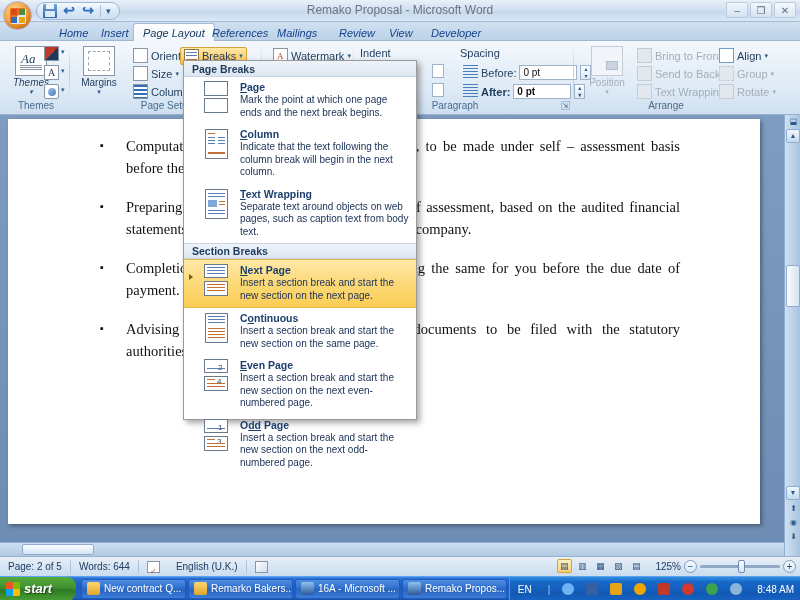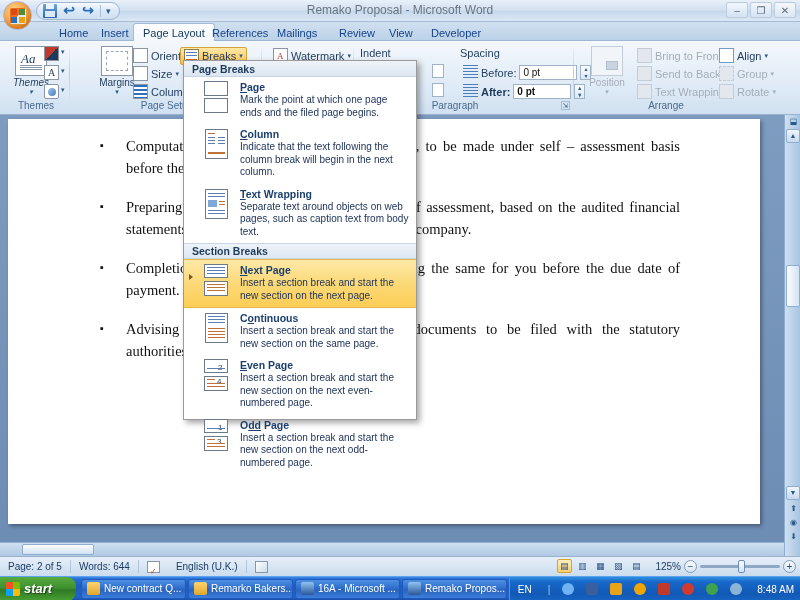--- a/index.html
+++ b/index.html
@@ -64,20 +64,21 @@
     border:1px solid #b9cbdd; color:#5b6b7b; font-size:10px;
     display:flex; align-items:center; justify-content:center;
   }
   .win-btns .wb.close { background:linear-gradient(180deg,#f4f8fc,#dbe7f4); }
 
   
   .tabstrip {
     position:absolute; left:0; top:22px; width:800px; height:19px;
     background:linear-gradient(180deg,#d0e0f1 0%,#bcd2e8 100%);
     border-bottom:1px solid #9fb7d2;
+    font-style:italic;
   }
   .tab {
     position:absolute; top:2px; height:17px; padding:0 9px;
     display:flex; align-items:center; font-size:11px; color:#15428b;
     border-radius:3px 3px 0 0;
   }
   .tab.active {
     background:linear-gradient(180deg,#fdfefe,#f2f7fc);
     border:1px solid #a4bcd6; border-bottom:none; color:#13375e;
     top:1px; height:19px;
@@ -329,21 +330,21 @@
         <div class="icon16" style="background:#fff;border:1px solid #8a96a6;border-radius:2px;">
           <div style="position:absolute;left:3px;top:3px;width:8px;height:8px;border-radius:50%;background:linear-gradient(135deg,#9fc3e6,#4a7fbd);"></div>
         </div>
       </div>
       <div style="position:absolute; left:59px; top:44px;" class="arw">▾</div>
       <div class="glabel">Themes</div>
       <div class="gsep"></div>
     </div>
 
     <div class="group" style="left:72px; width:190px;">
-      <div class="bigbtn" style="position:absolute; left:22px; top:4px;align-items:center;">
+      <div class="bigbtn" style="position:absolute; left:4px; top:4px;align-items:center;">
         <div class="bi" style="background:#fff;border:1px solid #8a96a6;">
           <div style="position:absolute;inset:4px;border:1px dashed #9aa7b6;"></div>
         </div>
         <span>Margins</span>
         <span class="arw">▾</span>
       </div>
 
       <div class="ritem" style="position:absolute; left:58px; top:5px;">
         <span class="icon16 pg-sheet"></span>
         <span>Orientation</span>
@@ -500,21 +501,21 @@
     <div class="menu-item">
 
       <div class="mi-icon">
         <div class="sheet" style="left:2px;top:0;width:24px;height:15px;"></div>
         <div class="sheet" style="left:2px;top:17px;width:24px;height:15px;"></div>
       </div>
       <div class="mi-text">
         <div class="mi-title">
           <u>P</u>age
         </div>
-        <div class="mi-desc">Mark the point at which one page ends and the filed page begins.</div>
+        <div class="mi-desc">Mark the point at which one page ends and the next break begins.</div>
       </div>
     </div>
 
     <div class="menu-item">
       <div class="mi-icon">
         <div class="sheet" style="left:3px;top:1px;width:23px;height:30px;"></div>
         <div class="lnO" style="left:6px;top:5px;width:7px;"></div>
         <div class="ln" style="left:6px;top:9px;width:7px;"></div>
         <div class="ln" style="left:6px;top:12px;width:7px;"></div>
         <div class="ln" style="left:6px;top:15px;width:7px;"></div>

